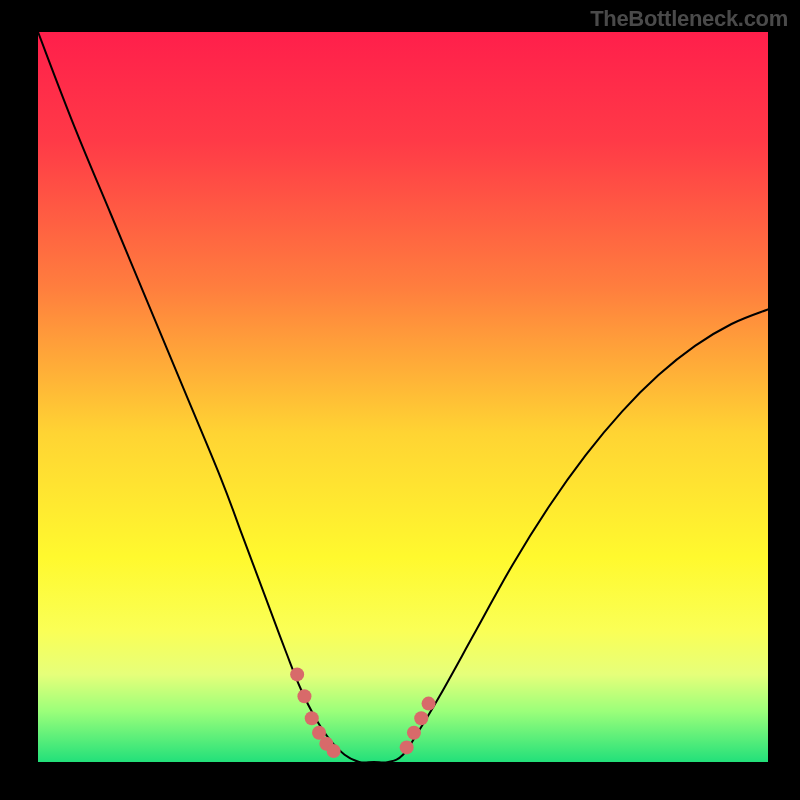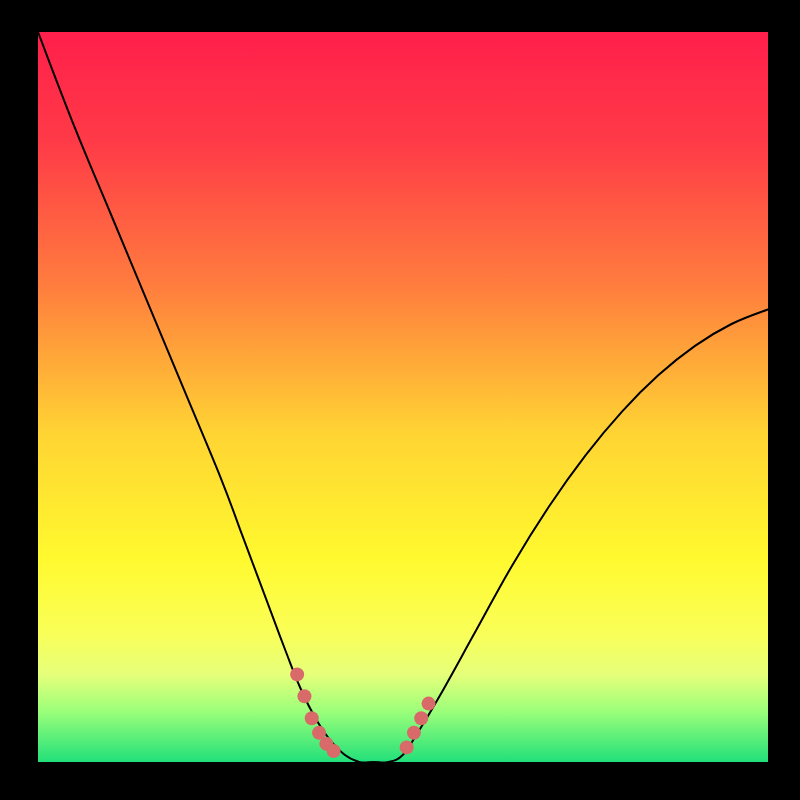--- a/index.html
+++ b/index.html
@@ -38,20 +38,21 @@
   .plot-area svg {
     position: absolute;
     left: 0;
     top: 0;
   }
 </style>
 </head>
 <body>
 
 <div class="outer">
+  <div class="watermark">TheBottleneck.com</div>
   <div class="plot-area">
     <svg id="plot-svg" xmlns="http://www.w3.org/2000/svg" width="730" height="730" viewBox="0 0 730 730">
         <defs>
           <linearGradient id="bg-grad" x1="0" y1="0" x2="0" y2="1">
             <stop offset="0%" stop-color="#ff1f4b"></stop>
             <stop offset="15%" stop-color="#ff3a47"></stop>
             <stop offset="35%" stop-color="#ff7e3e"></stop>
             <stop offset="55.00000000000001%" stop-color="#ffd433"></stop>
             <stop offset="72%" stop-color="#fff92e"></stop>
             <stop offset="82%" stop-color="#faff56"></stop>

